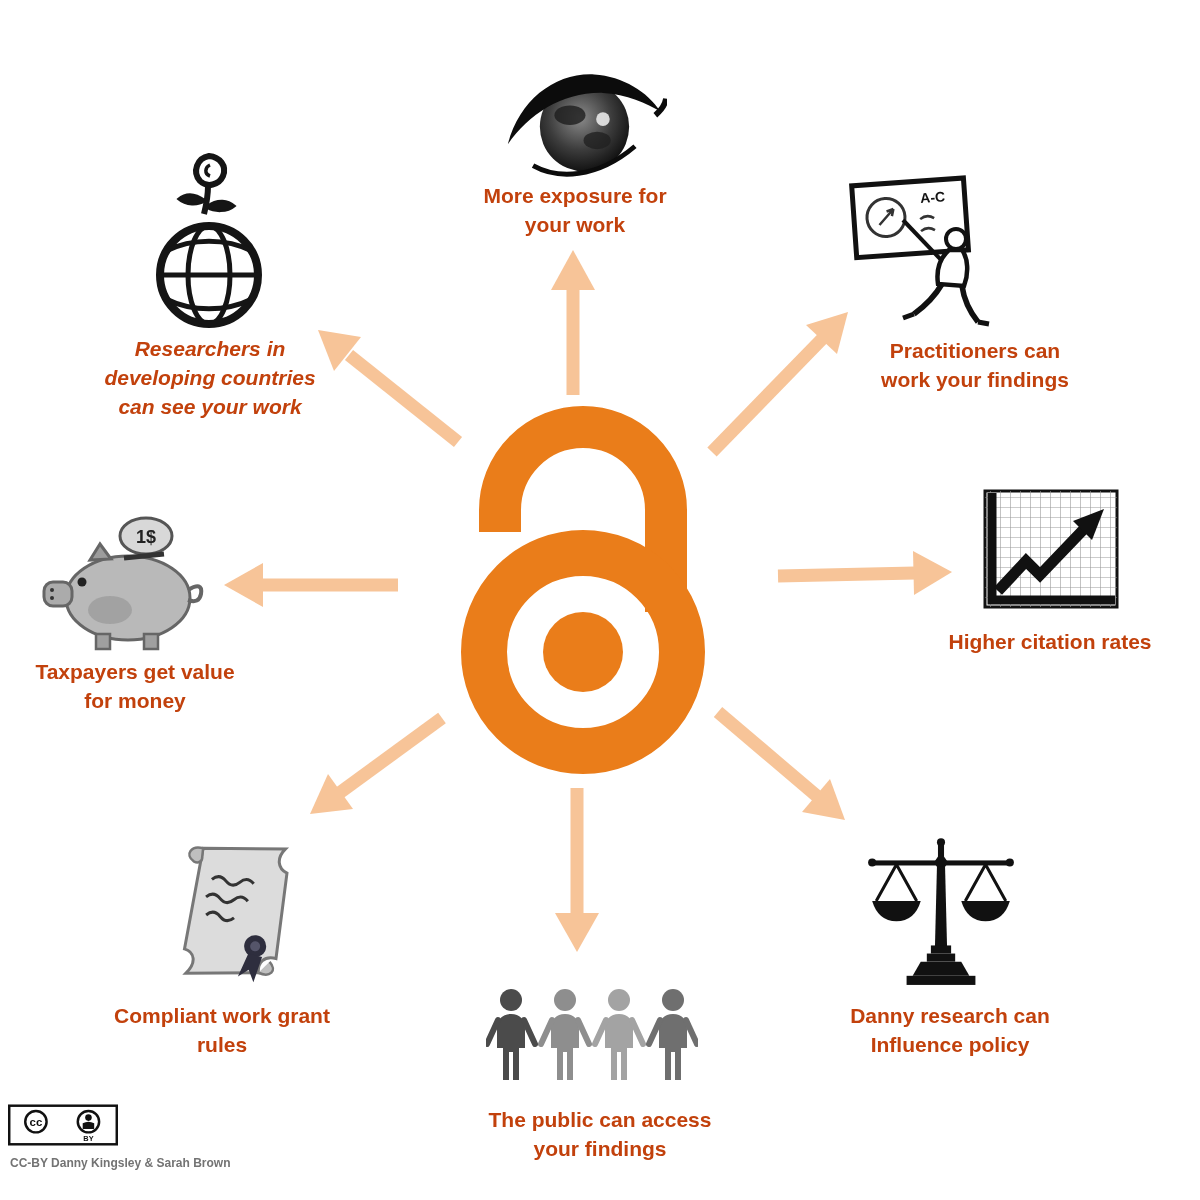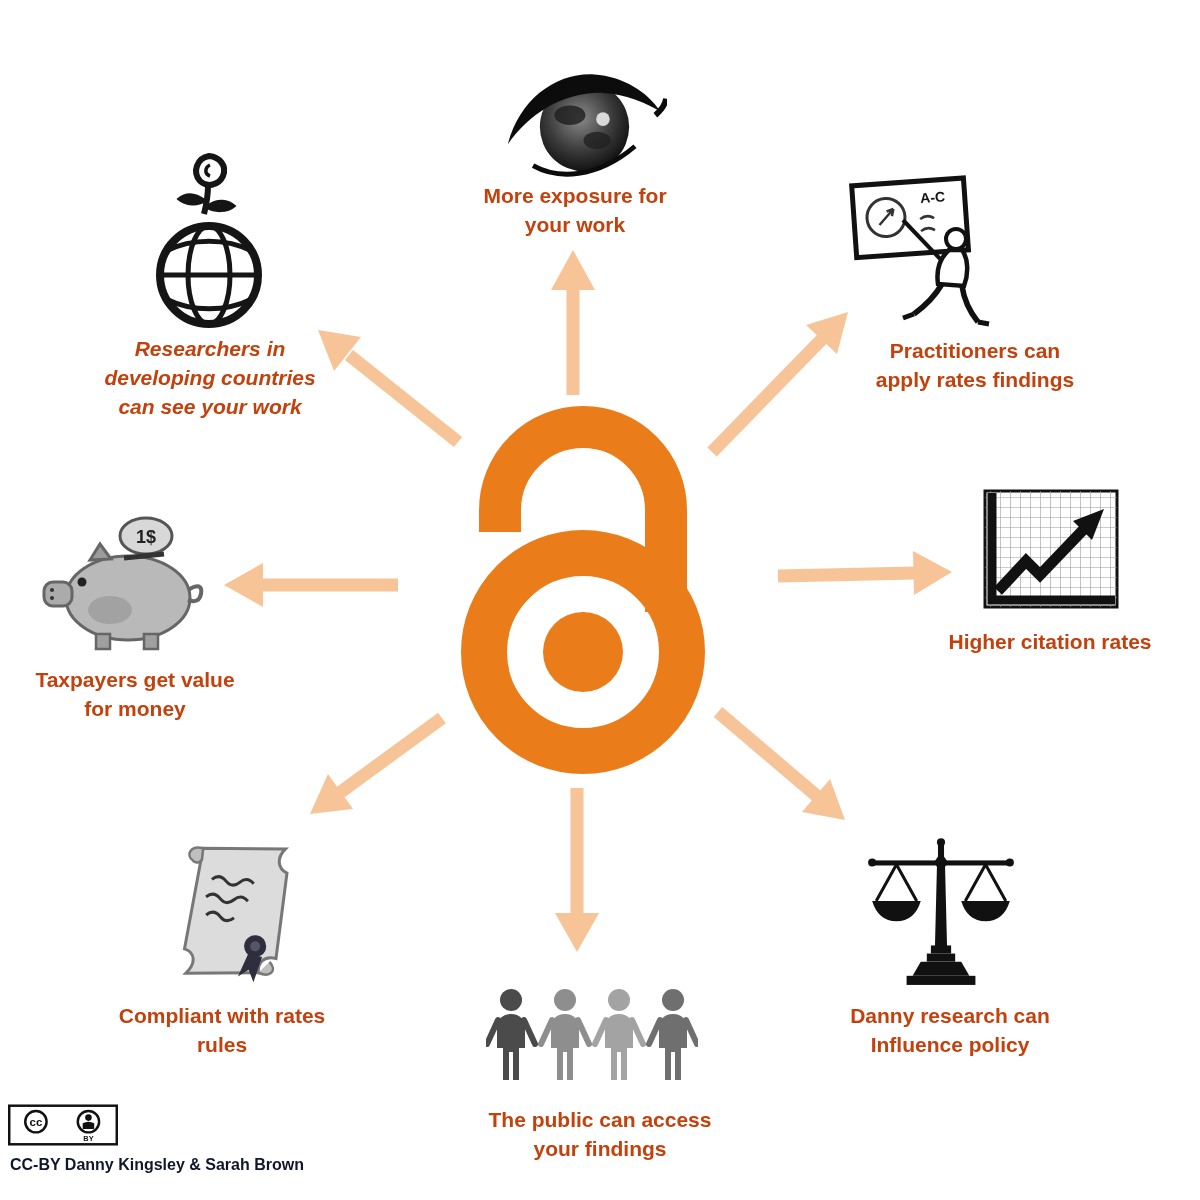--- a/index.html
+++ b/index.html
@@ -30,28 +30,28 @@
   .pos-pig      { left: 38px;  top: 510px; width: 170px; height: 142px; }
   .pos-scroll   { left: 162px; top: 836px; width: 146px; height: 164px; }
   .pos-people   { left: 486px; top: 988px; width: 212px; height: 94px; }
   .pos-scales   { left: 860px; top: 826px; width: 162px; height: 165px; }
   .pos-cc       { left: 8px;   top: 1100px; width: 110px; height: 50px; }
 
   .lbl-exposure      { left: 425px; top: 182px;  width: 300px; }
   .lbl-researchers   { left: 55px;  top: 335px;  width: 310px; font-style: italic; }
   .lbl-practitioners { left: 825px; top: 337px;  width: 300px; }
   .lbl-citations     { left: 900px; top: 628px;  width: 300px; }
-  .lbl-taxpayers     { left: 0px;   top: 658px;  width: 270px; margin-top: 8px; }
+  .lbl-taxpayers     { left: 0px;   top: 658px;  width: 270px; }
   .lbl-grant         { left: 72px;  top: 1002px; width: 300px; }
   .lbl-public        { left: 450px; top: 1106px; width: 300px; }
   .lbl-policy        { left: 800px; top: 1002px; width: 300px; }
 
   .credit {
     position: absolute; left: 10px; top: 1156px;
-    font-size: 16px; font-weight: 700; color: #0f172a;
+    font-size: 12px; font-weight: 700; color: #737373;
   }
 </style>
 </head>
 <body>
 
 <div class="canvas">
 
   <svg class="arrows" width="1200" height="1200" viewBox="0 0 1200 1200">
     <g>
       <line x1="573" y1="395" x2="573" y2="288"></line>
@@ -147,21 +147,21 @@
       </g>
       <line x1="55" y1="48" x2="97" y2="92" stroke="#111" stroke-width="4"></line>
       <circle cx="108" cy="67" r="10" fill="#fff" stroke="#111" stroke-width="4"></circle>
       <path d="M 104 80 L 92 89" stroke="#111" stroke-width="6" fill="none"></path>
       <path d="M 101 78 C 92 86 88 98 90 112 L 116 114 C 121 101 120 86 114 78 Z" fill="#ffffff" stroke="#111" stroke-width="4.5"></path>
       <path d="M 94 112 C 87 124 77 134 66 142 M 114 114 C 116 128 122 140 130 150" fill="none" stroke="#111" stroke-width="5.5"></path>
       <path d="M 66 142 l -11 4 M 130 150 l 11 2" stroke="#111" stroke-width="5" fill="none"></path>
     </svg>
   </div>
   <div class="label lbl-practitioners">Practitioners can
-apply rates findings</div>
+work your findings</div>
 
   <div class="icon pos-chart">
     <svg viewBox="0 0 142 133">
       <defs>
         <pattern id="chartGrid" width="10" height="10" patternUnits="userSpaceOnUse">
           <path d="M 10 0 H 0 V 10" fill="none" stroke="#9a9a9a" stroke-width="1.2"></path>
         </pattern>
       </defs>
       <rect x="5" y="4" width="132" height="116" fill="#ffffff" stroke="#111" stroke-width="3"></rect>
       <rect x="5" y="4" width="132" height="116" fill="url(#chartGrid)"></rect>
@@ -202,21 +202,21 @@
           <path d="M 46 46 q 7 -7 14 0 t 14 0 t 14 0"></path>
           <path d="M 42 64 q 7 -7 14 0 t 14 0 t 14 0"></path>
           <path d="M 44 82 q 7 -7 14 0 t 14 0"></path>
         </g>
         <circle cx="96" cy="108" r="11" fill="#2e2e3e"></circle>
         <circle cx="96" cy="108" r="5" fill="#55556a"></circle>
         <path d="M 90 116 L 82 140 L 92 132 L 98 144 L 104 118 Z" fill="#2e2e3e"></path>
       </g>
     </svg>
   </div>
-  <div class="label lbl-grant">Compliant with rates
+  <div class="label lbl-grant">Compliant work grant
 rules</div>
 
   <div class="icon pos-people">
     <svg viewBox="0 0 212 94">
       <defs>
         <g id="personShape">
           <circle cx="25" cy="12" r="11" fill="currentColor"></circle>
           <path d="M 25 26 C 34 26 39 32 39 41 L 39 60 L 33 60 L 33 92 L 27 92 L 27 64 L 23 64 L 23 92 L 17 92 L 17 60 L 11 60 L 11 41 C 11 32 16 26 25 26 Z" fill="currentColor"></path>
           <line x1="12" y1="32" x2="1" y2="56" stroke="currentColor" stroke-width="6" stroke-linecap="round"></line>
           <line x1="38" y1="32" x2="49" y2="56" stroke="currentColor" stroke-width="6" stroke-linecap="round"></line>

